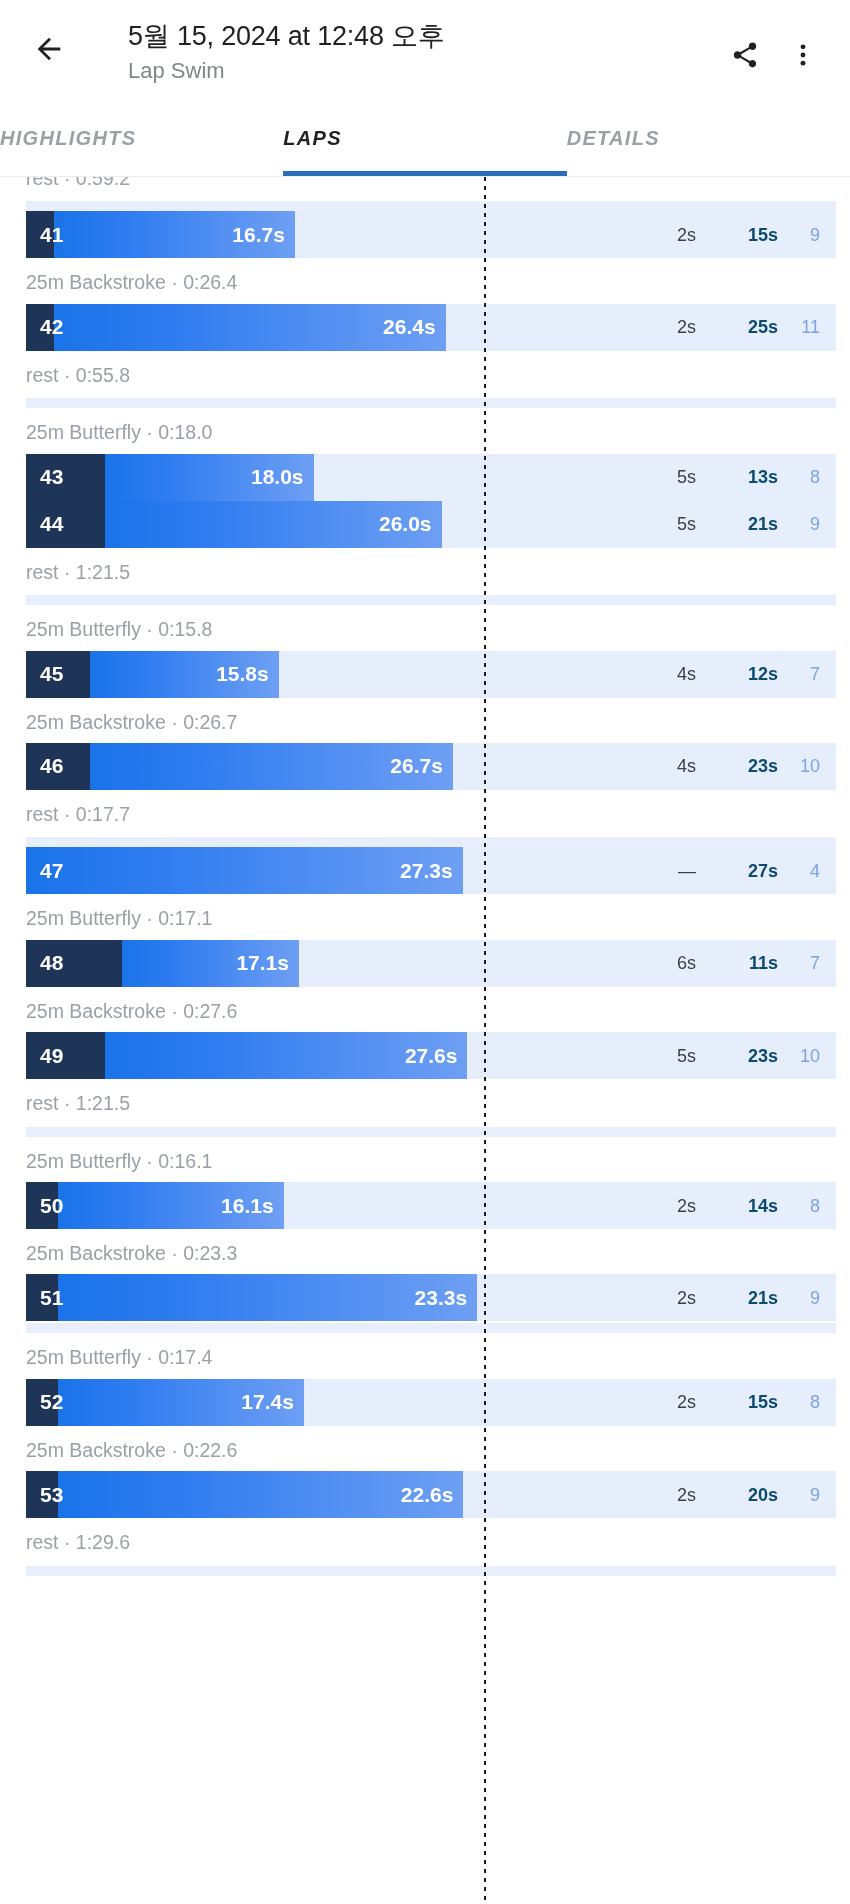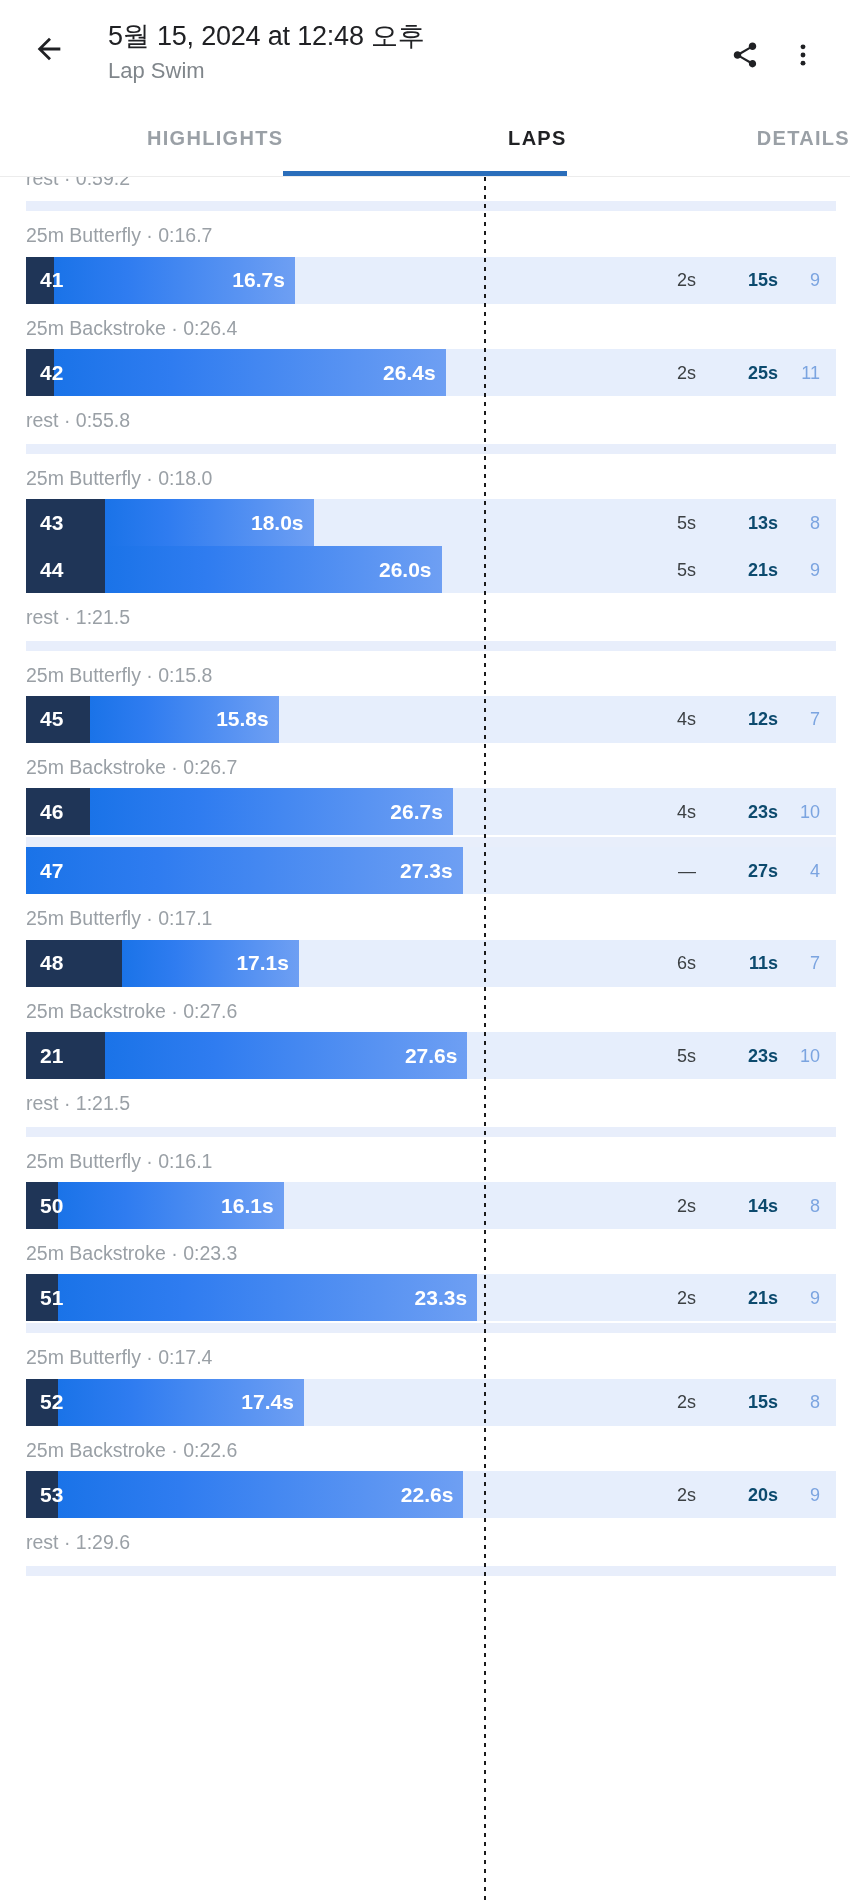--- a/index.html
+++ b/index.html
@@ -10,20 +10,21 @@
     overflow: hidden;
   }
 
   
   .appbar {
     position: relative;
     height: 100px;
     display: flex;
     align-items: flex-start;
     padding: 18px 18px 0 18px;
+    gap: 20px;
   }
   .back-btn {
     width: 62px; height: 62px;
     display: flex; align-items: center; justify-content: center;
     flex: 0 0 auto;
   }
   .back-btn svg { display:block; }
   .title-block {
     flex: 1 1 auto;
     padding-left: 28px;
@@ -56,26 +57,27 @@
   .icon-btn svg { display:block; }
 
   
   .tabs {
     display: flex;
     height: 76px;
     position: relative;
   }
   .tab {
     flex: 1 1 0;
-    display: flex; align-items: center; justify-content: flex-end;
+    display: flex; align-items: center; justify-content: flex-start;
     font-size: 20px;
     font-weight: bold;
     letter-spacing: 1.3px;
     color: #9aa0a6;
     position: relative;
+    font-style: italic;
   }
   .tab.active { color: #202124; }
   .tab.active::after {
     content: "";
     position: absolute;
     left: 0; right: 0; bottom: 0;
     height: 5px;
     background: #2a6ebb;
   }
   .tabs-divider {
@@ -235,21 +237,20 @@
 </div>
 <div class="tabs-divider"></div>
 
 <div class="laps-wrap">
   <div class="refline"></div>
   <div class="laps-inner" id="laps-inner">
       <div class="rest-block">
         <div class="caption">rest · 0:59.2</div>
         <div class="rest-bar"></div>
       </div>
-      <div class="caption">25m Butterfly · 0:16.7</div>
       <div class="lap-row">
         <div class="bar-fill" style="width: 33.2%;">
           <div class="seg-rest" style="width: 10.5422%;"></div>
           <div class="seg-active"></div>
         </div>
         <div class="lap-num">41</div>
         <div class="lap-dur" style="right: calc(66.8% + 10px);">16.7s</div>
         <div class="cols">
           <div class="col col-rest">2s</div>
           <div class="col col-time">15s</div>
@@ -327,20 +328,21 @@
         </div>
         <div class="lap-num">46</div>
         <div class="lap-dur" style="right: calc(47.3% + 10px);">26.7s</div>
         <div class="cols">
           <div class="col col-rest">4s</div>
           <div class="col col-time">23s</div>
           <div class="col col-count">10</div>
         </div>
       </div>
       <div class="rest-block">
+        <div class="caption">rest · 0:17.7</div>
         <div class="rest-bar"></div>
       </div>
       <div class="lap-row">
         <div class="bar-fill" style="width: 53.9%;">
           <div class="seg-active"></div>
         </div>
         <div class="lap-num">47</div>
         <div class="lap-dur" style="right: calc(46.1% + 10px);">27.3s</div>
         <div class="cols">
           <div class="col col-rest">—</div>
@@ -361,21 +363,21 @@
           <div class="col col-time">11s</div>
           <div class="col col-count">7</div>
         </div>
       </div>
       <div class="caption">25m Backstroke · 0:27.6</div>
       <div class="lap-row">
         <div class="bar-fill" style="width: 54.5%;">
           <div class="seg-rest" style="width: 17.9817%;"></div>
           <div class="seg-active"></div>
         </div>
-        <div class="lap-num">21</div>
+        <div class="lap-num">49</div>
         <div class="lap-dur" style="right: calc(45.5% + 10px);">27.6s</div>
         <div class="cols">
           <div class="col col-rest">5s</div>
           <div class="col col-time">23s</div>
           <div class="col col-count">10</div>
         </div>
       </div>
       <div class="rest-block">
         <div class="caption">rest · 1:21.5</div>
         <div class="rest-bar"></div>

